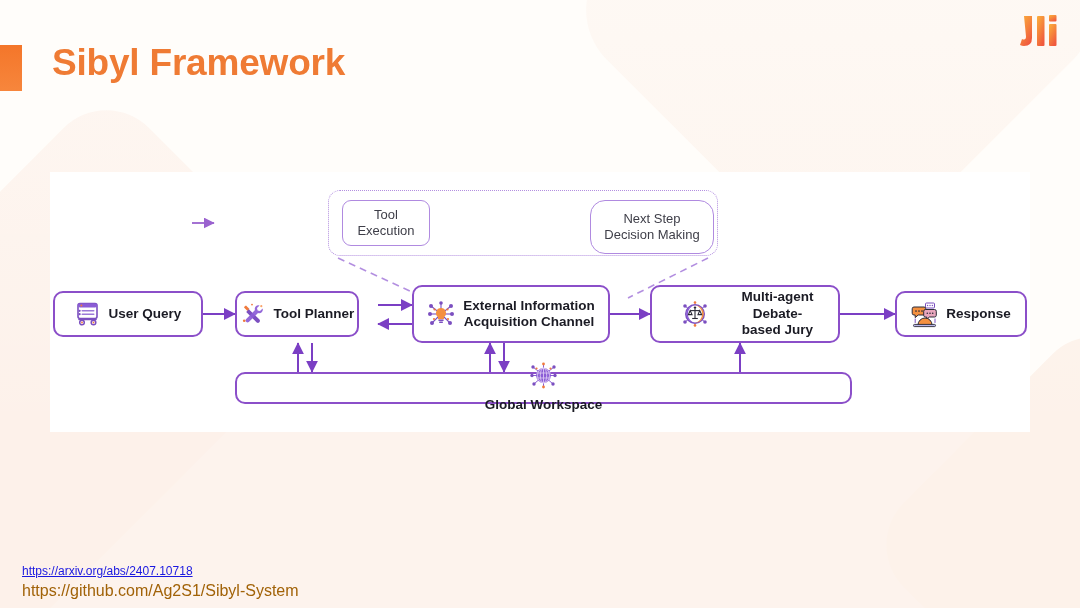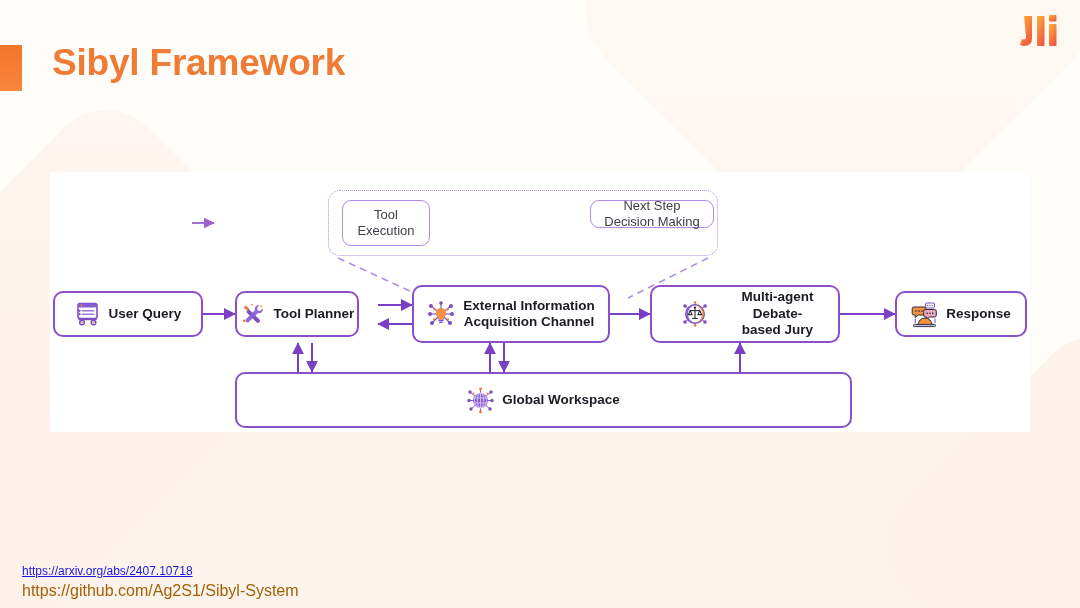--- a/index.html
+++ b/index.html
@@ -166,21 +166,21 @@
 
     <line x1="690" y1="200" x2="690" y2="171" stroke="#7b3fc4" stroke-width="2" marker-end="url(#ah)"></line>
   </svg>
 
   <div class="dashed-group"></div>
 
   <div class="sub-node" style="left:292px; top:28px; width:88px; height:46px;">
     <span class="sub-label">Tool
 Execution</span>
   </div>
-  <div class="sub-node" style="left:540px; top:28px; width:124px; height:28px;">
+  <div class="sub-node" style="left:540px; top:28px; width:124px; height:54px;border-radius:15px;">
     <span class="sub-label">Next Step
 Decision Making</span>
   </div>
 
   <div class="node" style="left:3px; top:119px; width:150px; height:46px;">
     <svg class="node-icon" width="26" height="26" viewBox="0 0 26 26">
       <rect x="3" y="2.5" width="19" height="15" rx="2" fill="#ffffff" stroke="#7b4fc0" stroke-width="1.6"></rect>
       <rect x="3" y="2.5" width="19" height="4" rx="2" fill="#8b5cd6"></rect>
       <circle cx="6.4" cy="4.6" r="1" fill="#f07a3c"></circle>
       <rect x="6.5" y="9" width="13" height="1.6" rx="0.8" fill="#9b79d8"></rect>
@@ -299,21 +299,21 @@
       <path d="M7 24 a7 7 0 0 1 14 0 z" fill="#f4903f" stroke="#2b2b38" stroke-width="1"></path>
       <rect x="2.5" y="23.4" width="22" height="2.2" rx="1" fill="#b9b6e8" stroke="#2b2b38" stroke-width="0.9"></rect>
       <g stroke="#7b4fc0" stroke-width="1" stroke-linecap="round">
           <line x1="4.2" y1="18" x2="4.2" y2="21.5"></line>
           <line x1="24" y1="18" x2="24" y2="21.5"></line>
         </g>
     </svg>
     <span class="node-label">Response</span>
   </div>
 
-  <div class="node" style="left:185px; top:200px; width:617px; height:56px;">
+  <div class="node" style="left:185px; top:200px; width:617px; height:32px;flex-direction:column;">
     <svg class="node-icon" width="27" height="27" viewBox="0 0 27 27">
       <g stroke="#8b5cd6" stroke-width="1">
         <line x1="13.5" y1="13.5" x2="3" y2="5"></line>
           <line x1="13.5" y1="13.5" x2="24" y2="5"></line>
         <line x1="13.5" y1="13.5" x2="2" y2="13.5"></line>
           <line x1="13.5" y1="13.5" x2="25" y2="13.5"></line>
         <line x1="13.5" y1="13.5" x2="4" y2="22"></line>
           <line x1="13.5" y1="13.5" x2="23" y2="22"></line>
         <line x1="13.5" y1="13.5" x2="13.5" y2="2"></line>
           <line x1="13.5" y1="13.5" x2="13.5" y2="25"></line>

